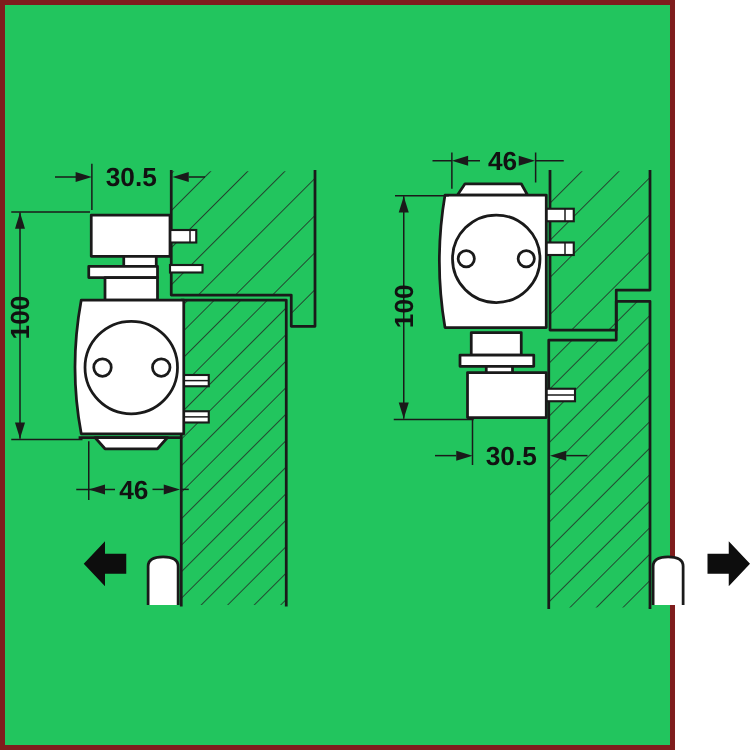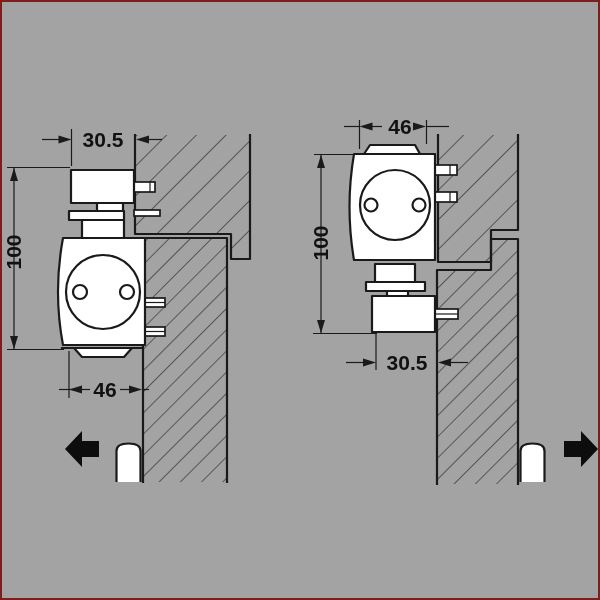--- a/index.html
+++ b/index.html
@@ -1,18 +1,18 @@
 <!DOCTYPE html>
 <html><head>
 <meta charset="utf-8">
 <style>
   html,body{margin:0;padding:0;background:#fff;}
   .canvas{
-    width:600px;height:600px;position:relative;background:#a3a3a3;
-    box-sizing:border-box;border:2px solid #7f1d1d;
+    width:540px;height:600px;position:relative;background:#22c55e;
+    box-sizing:border-box;border:4px solid #7f1d1d;
     font-family:"Liberation Sans", sans-serif;
   }
   svg{display:block;}
   text.dim{
     font-family:"Liberation Sans", sans-serif;
     font-weight:bold;font-size:21px;fill:#111;
   }
   .outline{fill:none;stroke:#1a1a1a;stroke-width:2.2;stroke-linejoin:round;stroke-linecap:square;}
   .part{fill:#ffffff;stroke:#1a1a1a;stroke-width:2.2;stroke-linejoin:round;}
   .pin{fill:#ffffff;stroke:#1a1a1a;stroke-width:1.7;stroke-linejoin:miter;}

